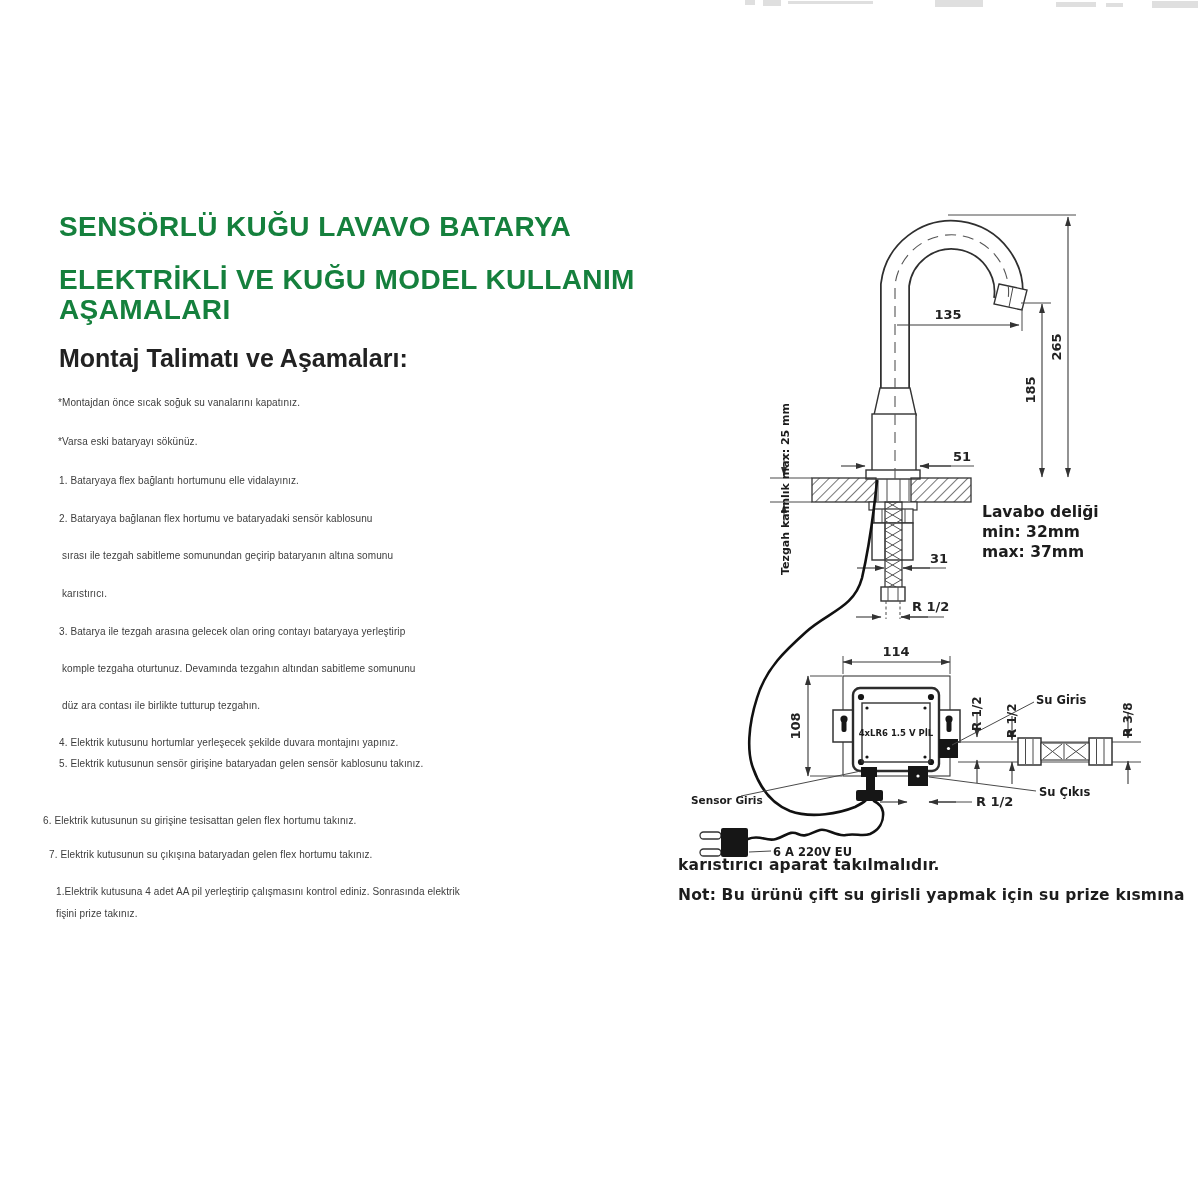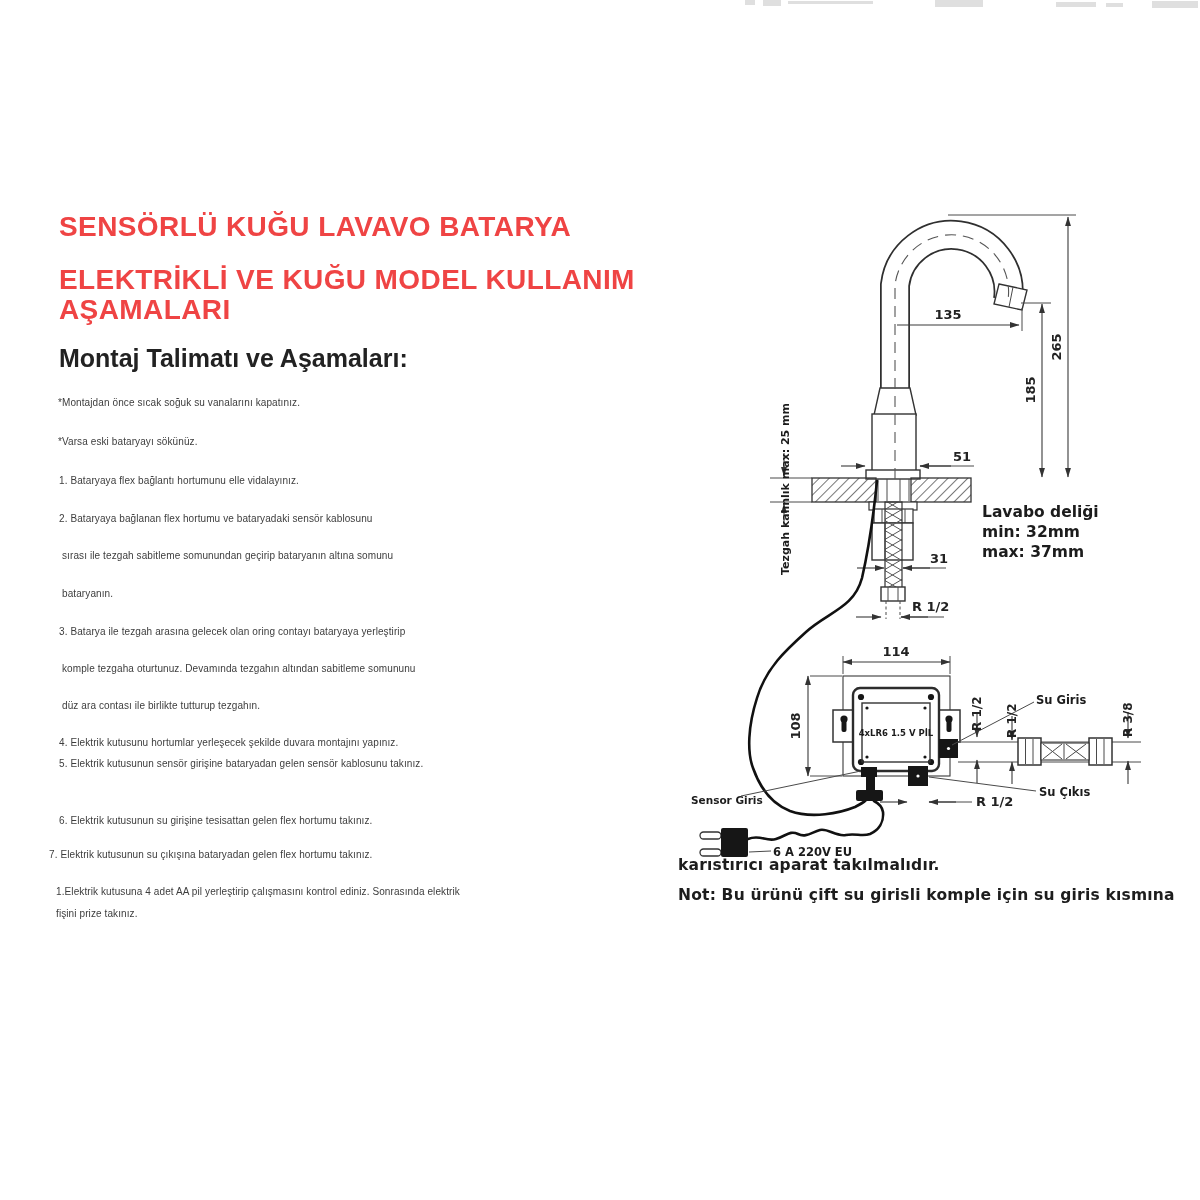--- a/index.html
+++ b/index.html
@@ -1,21 +1,21 @@
 <!DOCTYPE html>
 <html><head>
 <meta charset="utf-8">
 <style>
   html,body{margin:0;padding:0;}
   body{
     width:1200px;height:1200px;position:relative;background:#ffffff;
     font-family:"Liberation Sans",sans-serif;color:#3b3b3b;overflow:hidden;
   }
   .abs{position:absolute;white-space:nowrap;}
-  .title{font-size:28px;font-weight:bold;color:#ef4444;letter-spacing:.4px;}
+  .title{font-size:28px;font-weight:bold;color:#15803d;letter-spacing:.4px;}
   .heading{font-size:25px;font-weight:bold;color:#222;}
   .instr{font-size:10px;color:#3d3d3d;letter-spacing:.1px;}
   .note{font-family:"DejaVu Sans",sans-serif;font-weight:600;font-size:15.5px;color:#1d1d1d;letter-spacing:.2px;}
   .artifact{position:absolute;background:#c4c4c4;opacity:.55;}
   svg{position:absolute;left:0;top:0;}
   svg text{font-family:"DejaVu Sans",sans-serif;fill:#1c1c1c;}
   .dimtxt{font-size:13px;font-weight:600;fill:#222;}
   .cad{font-size:15.5px;font-weight:600;}
   .cads{font-size:10.5px;font-weight:600;}
   .cadm{font-size:11px;font-weight:600;}
@@ -40,27 +40,27 @@
 <div class="abs title" style="left:59px;top:211px">SENSÖRLÜ KUĞU LAVAVO BATARYA</div>
 <div class="abs title" style="left:59px;top:264px">ELEKTRİKLİ VE KUĞU MODEL KULLANIM</div>
 <div class="abs title" style="left:59px;top:294px">AŞAMALARI</div>
 <div class="abs heading" style="left:59px;top:344px">Montaj Talimatı ve Aşamaları:</div>
 
 <div class="abs instr" style="left:58px;top:397px">*Montajdan önce sıcak soğuk su vanalarını kapatınız.</div>
 <div class="abs instr" style="left:58px;top:436px">*Varsa eski bataryayı sökünüz.</div>
 <div class="abs instr" style="left:59px;top:475px">1. Bataryaya flex bağlantı hortumunu elle vidalayınız.</div>
 <div class="abs instr" style="left:59px;top:513px">2. Bataryaya bağlanan flex hortumu ve bataryadaki sensör kablosunu</div>
 <div class="abs instr" style="left:62px;top:550px">sırası ile tezgah sabitleme somunundan geçirip bataryanın altına somunu</div>
-<div class="abs instr" style="left:62px;top:588px">bataryanın.</div>
+<div class="abs instr" style="left:62px;top:588px">karıstırıcı.</div>
 <div class="abs instr" style="left:59px;top:626px">3. Batarya ile tezgah arasına gelecek olan oring contayı bataryaya yerleştirip</div>
 <div class="abs instr" style="left:62px;top:663px">komple tezgaha oturtunuz. Devamında  tezgahın altından sabitleme somununu</div>
 <div class="abs instr" style="left:62px;top:700px">düz ara contası ile birlikte tutturup tezgahın.</div>
 <div class="abs instr" style="left:59px;top:737px">4. Elektrik kutusunu hortumlar yerleşecek şekilde duvara montajını yapınız.</div>
 <div class="abs instr" style="left:59px;top:758px">5. Elektrik kutusunun sensör girişine bataryadan gelen sensör kablosunu takınız.</div>
-<div class="abs instr" style="left:59px;top:815px">6. Elektrik kutusunun su girişine tesisattan gelen flex hortumu takınız.</div>
+<div class="abs instr" style="left:43px;top:815px">6. Elektrik kutusunun su girişine tesisattan gelen flex hortumu takınız.</div>
 <div class="abs instr" style="left:49px;top:849px">7. Elektrik kutusunun su çıkışına bataryadan gelen flex hortumu takınız.</div>
 <div class="abs instr" style="left:56px;top:886px">1.Elektrik kutusuna  4 adet AA pil yerleştirip çalışmasını kontrol ediniz. Sonrasında elektrik</div>
 <div class="abs instr" style="left:56px;top:908px">fişini prize takınız.</div>
 
 <svg width="1200" height="1200" viewBox="0 0 1200 1200">
   <defs>
     <marker id="arr" viewBox="0 0 8 5" refX="7.6" refY="2.5" markerWidth="9" markerHeight="5.6" orient="auto-start-reverse">
       <path d="M0,0 L8,2.5 L0,5 z" fill="#333"></path>
     </marker>
     <pattern id="hatch" patternUnits="userSpaceOnUse" width="7" height="7" patternTransform="rotate(45)">
@@ -251,14 +251,14 @@
 
   <g>
     <rect x="700" y="832" width="21" height="7" rx="3.5" class="wht" stroke-width="1.3"></rect>
     <rect x="700" y="849" width="21" height="7" rx="3.5" class="wht" stroke-width="1.3"></rect>
     <rect x="721" y="828" width="27" height="29" rx="2" class="blk"></rect>
     <line x1="749" y1="852" x2="771" y2="851" class="thin"></line>
     <text x="773" y="856" class="cads" style="font-size:11.5px">6 A 220V EU</text>
   </g>
 </svg>
 
-<div class="abs note" style="left:678px;top:886px">Not: Bu ürünü çift su girisli komple için su giris kısmına</div>
+<div class="abs note" style="left:678px;top:886px">Not: Bu ürünü çift su girisli yapmak için su prize kısmına</div>
 <div class="abs note" style="left:678px;top:856px">karıstırıcı aparat takılmalıdır.</div>
 
 </body></html>

